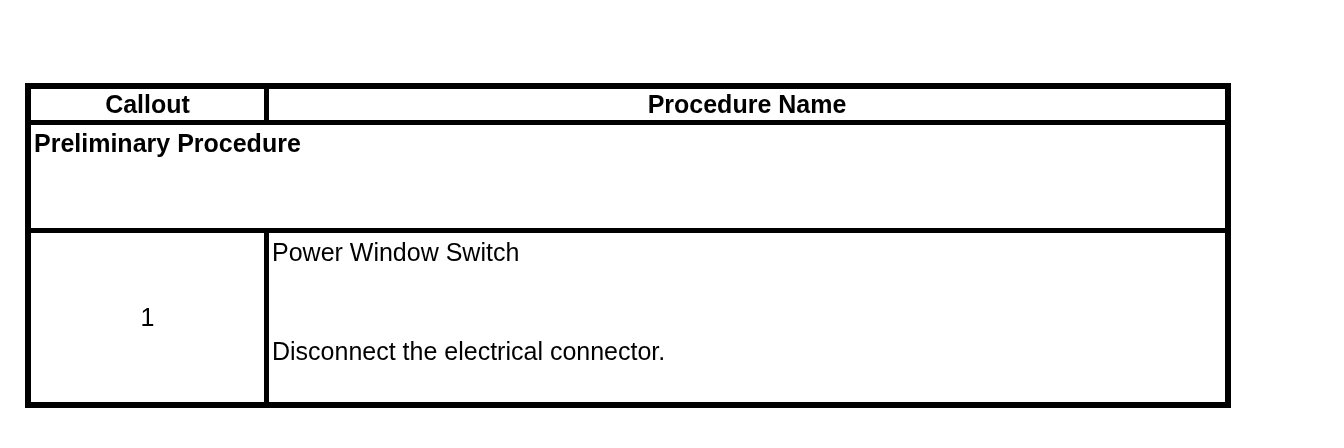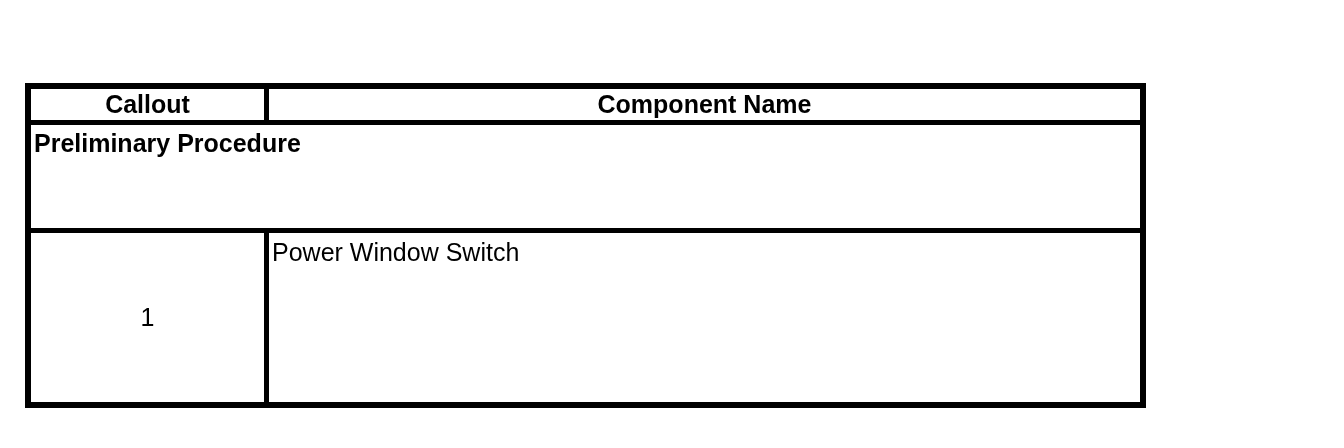--- a/index.html
+++ b/index.html
@@ -18,21 +18,21 @@
     width: 1344px;
     height: 448px;
     background: #ffffff;
     overflow: hidden;
   }
 
   .callout-table {
     position: absolute;
     left: 25px;
     top: 83px;
-    width: 1121px;
+    width: 1206px;
     height: 325px;
     border: 6px solid #000000;
     display: grid;
     grid-template-columns: 238px 1fr;
     grid-template-rows: 36px 108px 1fr;
     background: #ffffff;
     font-size: 25px;
     line-height: 33px;
   }
 
@@ -74,28 +74,29 @@
   .blank-line { height: 33px; }
   .bold { font-weight: bold; }
 </style>
 </head>
 <body>
 
 <div class="doc-canvas">
   <div class="callout-table">
 
     <div class="cell header-cell first">Callout</div>
-    <div class="cell header-cell">Component Name</div>
+    <div class="cell header-cell">Procedure Name</div>
 
     <div class="cell prelim-cell">
       <div class="line bold">Preliminary Procedure</div>
       <div class="blank-line"></div>
     </div>
 
     <div class="cell callout-cell">1</div>
     <div class="cell component-cell">
       <div class="line">Power Window Switch</div>
       <div class="blank-line"></div>
       <div class="blank-line"></div>
+      <div class="line">Disconnect the electrical connector.</div>
     </div>
 
   </div>
 </div>
 
 </body></html>

